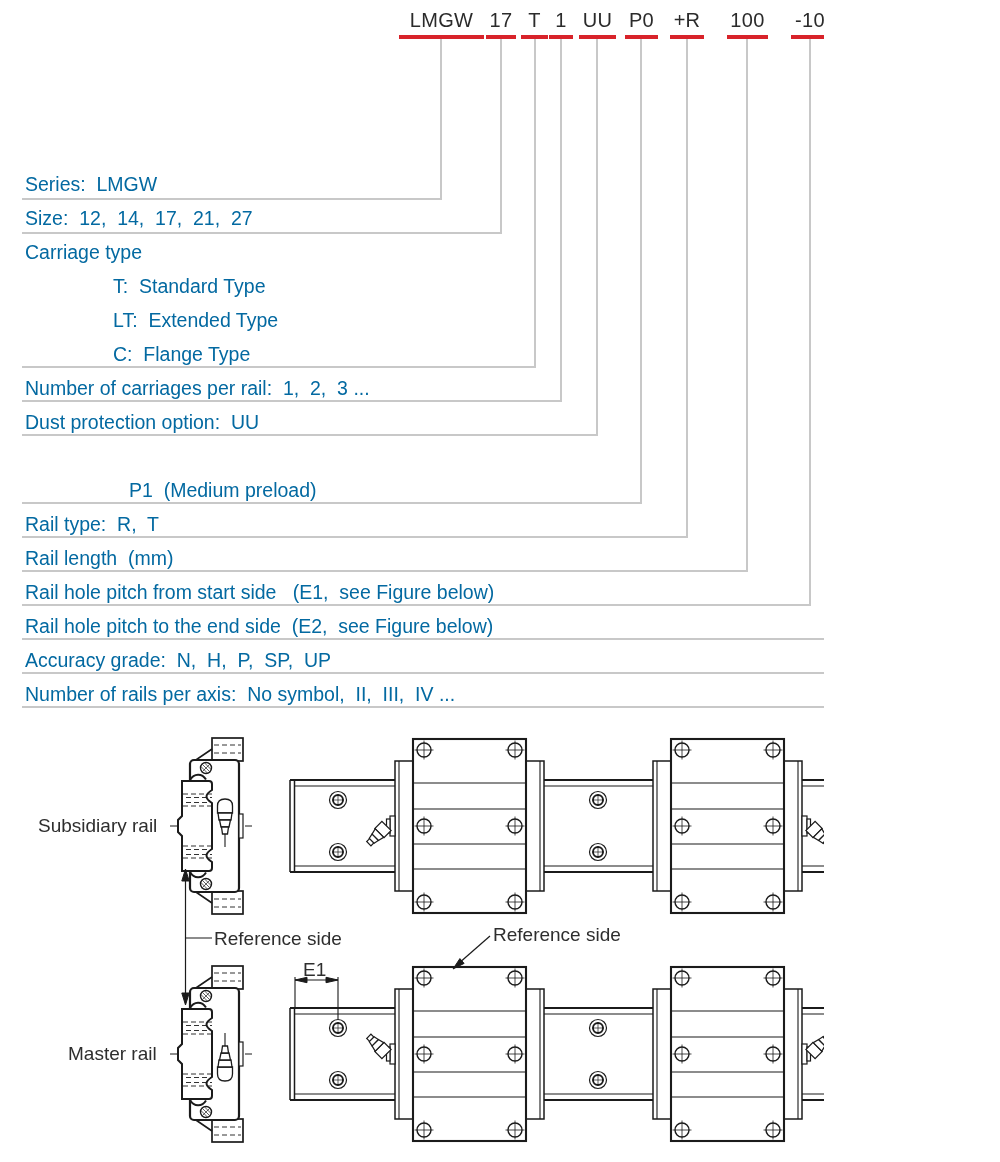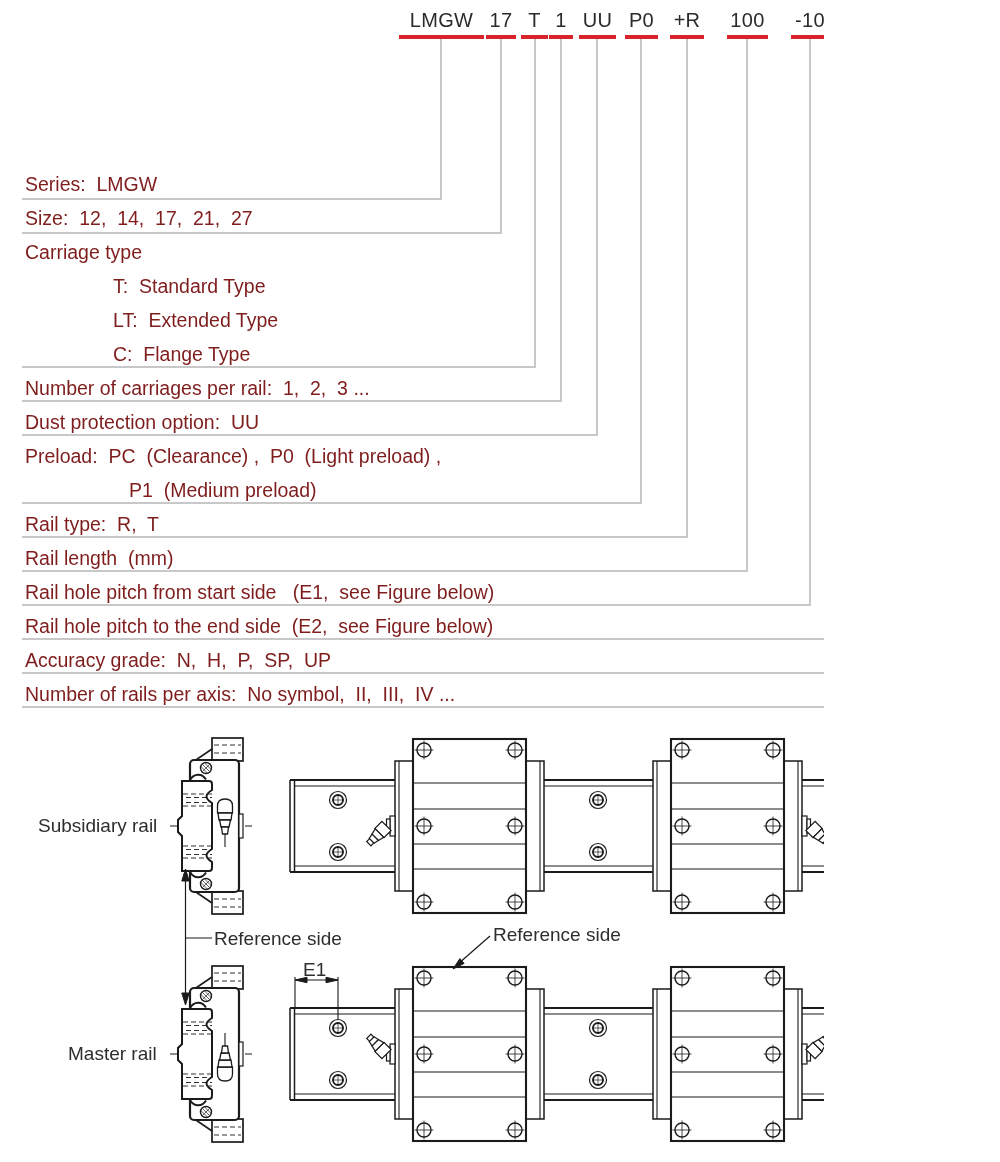--- a/index.html
+++ b/index.html
@@ -2,21 +2,21 @@
 <html><head>
 <meta charset="utf-8">
 <style>
   html,body{margin:0;padding:0;background:#ffffff;}
   .page{position:relative;width:824px;height:1162px;background:#fff;overflow:hidden;
         font-family:"Liberation Sans","DejaVu Sans",sans-serif;color:#2e2e2e;}
   .pn-seg{position:absolute;top:9px;height:26px;border-bottom:4px solid #d8232a;
           text-align:center;font-size:20px;color:#2b2b2b;letter-spacing:.3px;white-space:nowrap;}
   .conn{position:absolute;width:1.5px;background:#c8c8c8;}
   .sep{position:absolute;height:1.5px;background:#c8c8c8;}
-  .lg{position:absolute;font-size:19.5px;line-height:24px;color:#7f1d1d;white-space:pre;}
+  .lg{position:absolute;font-size:19.5px;line-height:24px;color:#0369a1;white-space:pre;}
   svg text{font-family:"Liberation Sans","DejaVu Sans",sans-serif;}
 </style>
 </head>
 <body>
 
 <div class="page">
 
   <div class="pn-seg" style="left:399px;width:85px">LMGW</div>
   <div class="pn-seg" style="left:486px;width:30px">17</div>
   <div class="pn-seg" style="left:521px;width:27px">T</div>
@@ -57,21 +57,20 @@
   <div class="sep" style="left:22px;top:706px;width:916px"></div>
 
   <div class="lg" style="left:25px;top:172px">Series:  LMGW</div>
   <div class="lg" style="left:25px;top:206px">Size:  12,  14,  17,  21,  27</div>
   <div class="lg" style="left:25px;top:240px">Carriage type</div>
   <div class="lg" style="left:113px;top:274px">T:  Standard Type</div>
   <div class="lg" style="left:113px;top:308px">LT:  Extended Type</div>
   <div class="lg" style="left:113px;top:342px">C:  Flange Type</div>
   <div class="lg" style="left:25px;top:376px">Number of carriages per rail:  1,  2,  3 ...</div>
   <div class="lg" style="left:25px;top:410px">Dust protection option:  UU</div>
-  <div class="lg" style="left:25px;top:444px">Preload:  PC  (Clearance) ,  P0  (Light preload) ,</div>
   <div class="lg" style="left:129px;top:478px">P1  (Medium preload)</div>
   <div class="lg" style="left:25px;top:512px">Rail type:  R,  T</div>
   <div class="lg" style="left:25px;top:546px">Rail length  (mm)</div>
   <div class="lg" style="left:25px;top:580px">Rail hole pitch from start side   (E1,  see Figure below)</div>
   <div class="lg" style="left:25px;top:614px">Rail hole pitch to the end side  (E2,  see Figure below)</div>
   <div class="lg" style="left:25px;top:682px">Number of rails per axis:  No symbol,  II,  III,  IV ...</div>
   <div class="lg" style="left:25px;top:648px">Accuracy grade:  N,  H,  P,  SP,  UP</div>
 
   <svg style="position:absolute;left:0;top:720px" width="1000" height="442" viewBox="0 0 1000 442">
     <defs>

